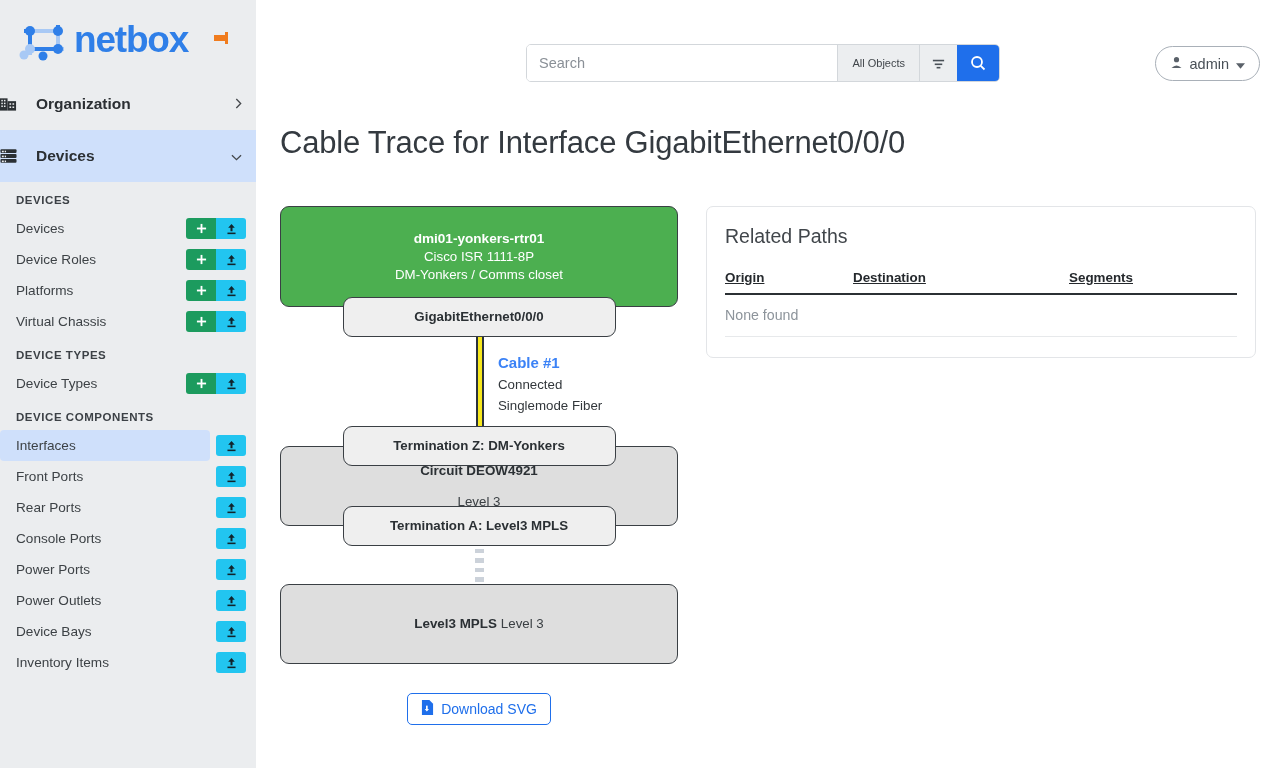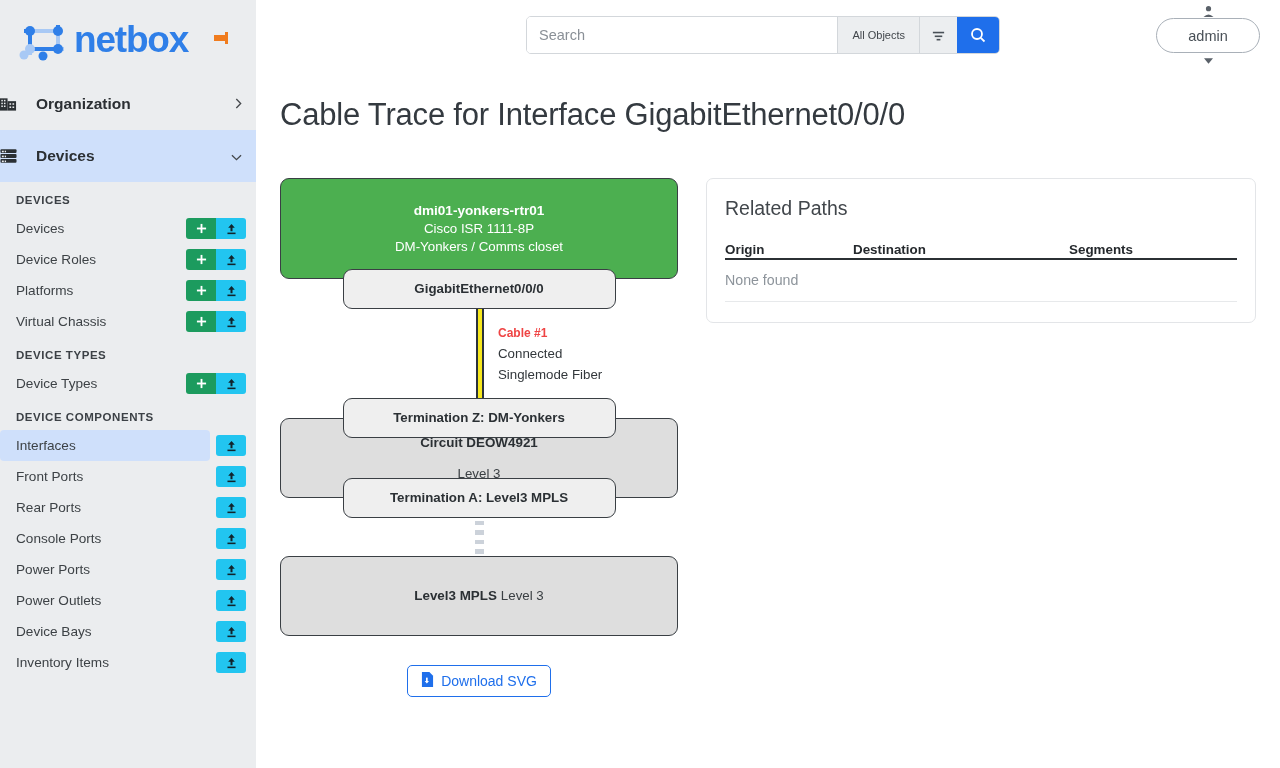--- a/index.html
+++ b/index.html
@@ -78,21 +78,21 @@
   .mini-add { background: #1c9b5e; color: #fff; border-radius: 3px 0 0 3px; }
   .mini-imp { background: #22c5f0; color: #10232b; border-radius: 0 3px 3px 0; }
   .mini-imp.solo { border-radius: 3px; }
   .mini-btn svg { display: block; }
 
   
   .main { flex: 1; height: 768px; background: #fff; overflow: hidden; position: relative; }
 
   .topbar {
     height: 70px; display: flex; align-items: center;
-    padding: 16px 20px; position: relative;
+    padding: 16px 20px; position: relative; margin-top: 28px;
   }
   .searchwrap {
     display: flex; align-items: stretch; height: 38px;
     margin: 0 auto; border-radius: 5px; overflow: hidden;
     border: 1px solid #d3d7db; background: #fff;
     width: 474px; position: absolute; left: 270px; top: 16px;
   }
   .search-input {
     flex: 1; border: none; outline: none; padding: 0 12px;
     font-size: 14.5px; color: #41464b; background: #fff;
@@ -113,21 +113,21 @@
     background: #1f6feb; width: 42px;
     display: flex; align-items: center; justify-content: center;
     cursor: pointer;
   }
   .user-btn {
     position: absolute; right: 20px; top: 18px;
     height: 35px; min-width: 104px;
     border: 1px solid #a9b0b8; border-radius: 18px;
     display: flex; align-items: center; justify-content: center; gap: 7px;
     font-size: 14.5px; color: #495057; background: #fff;
-    padding: 0 14px; cursor: pointer; flex-direction: column;
+    padding: 0 14px; cursor: pointer;
   }
 
   .page-title {
     font-size: 31px; font-weight: 400; color: #343a40;
     padding: 6px 0 0 24px; letter-spacing: -.2px;
   }
 
   .content { display: flex; padding: 24px 24px 0 24px; }
   .trace-col { width: 400px; flex: none; }
   .paths-col { flex: 1; padding-left: 26px; }
@@ -161,21 +161,21 @@
   }
   .cable-line {
     position: absolute; left: 196px; top: 0; width: 8px; height: 100px;
     background: #f7e81e;
     border-left: 2px solid #2b323a; border-right: 2px solid #2b323a;
   }
   .cable-label {
     position: absolute; left: 218px; top: 18px;
     display: flex; flex-direction: column; gap: 6px;
   }
-  .cable-label .cl-title { font-size: 12px; font-weight: 700; color: #ef4444; }
+  .cable-label .cl-title { font-size: 15px; font-weight: 700; color: #3b82f6; }
   .cable-label .cl-line { font-size: 13.3px; color: #32373b; }
 
   .circuit-block { position: relative; width: 398px; }
   .node-circuit {
     background: #dedede; border: 1px solid #3a3f44; border-radius: 9px;
     width: 398px; height: 80px;
     display: flex; flex-direction: column;
     align-items: center; justify-content: center; gap: 16px;
     margin-top: -20px;
   }
@@ -215,21 +215,21 @@
 
   
   .card {
     border: 1px solid #e3e5e8; border-radius: 7px;
     background: #fff; padding: 18px 18px 20px 18px;
   }
   .card-title { font-size: 19.5px; color: #41464b; font-weight: 400; margin-bottom: 22px; }
   table.paths { width: 100%; border-collapse: collapse; }
   table.paths th {
     text-align: left; font-size: 13.4px; font-weight: 700; color: #25292d;
-    padding: 0 0 1px 0; border-bottom: 2px solid #2b3034;
+    padding: 0 0 8px 0; border-bottom: 2px solid #2b3034; text-decoration: underline;
   }
   table.paths td {
     font-size: 14.2px; color: #8d949b; padding: 12px 0 13px 0;
     border-bottom: 1px solid #e7e9eb;
   }
   .col-origin { width: 128px; }
   .col-dest { width: 216px; }
 </style>
 </head>
 <body>

